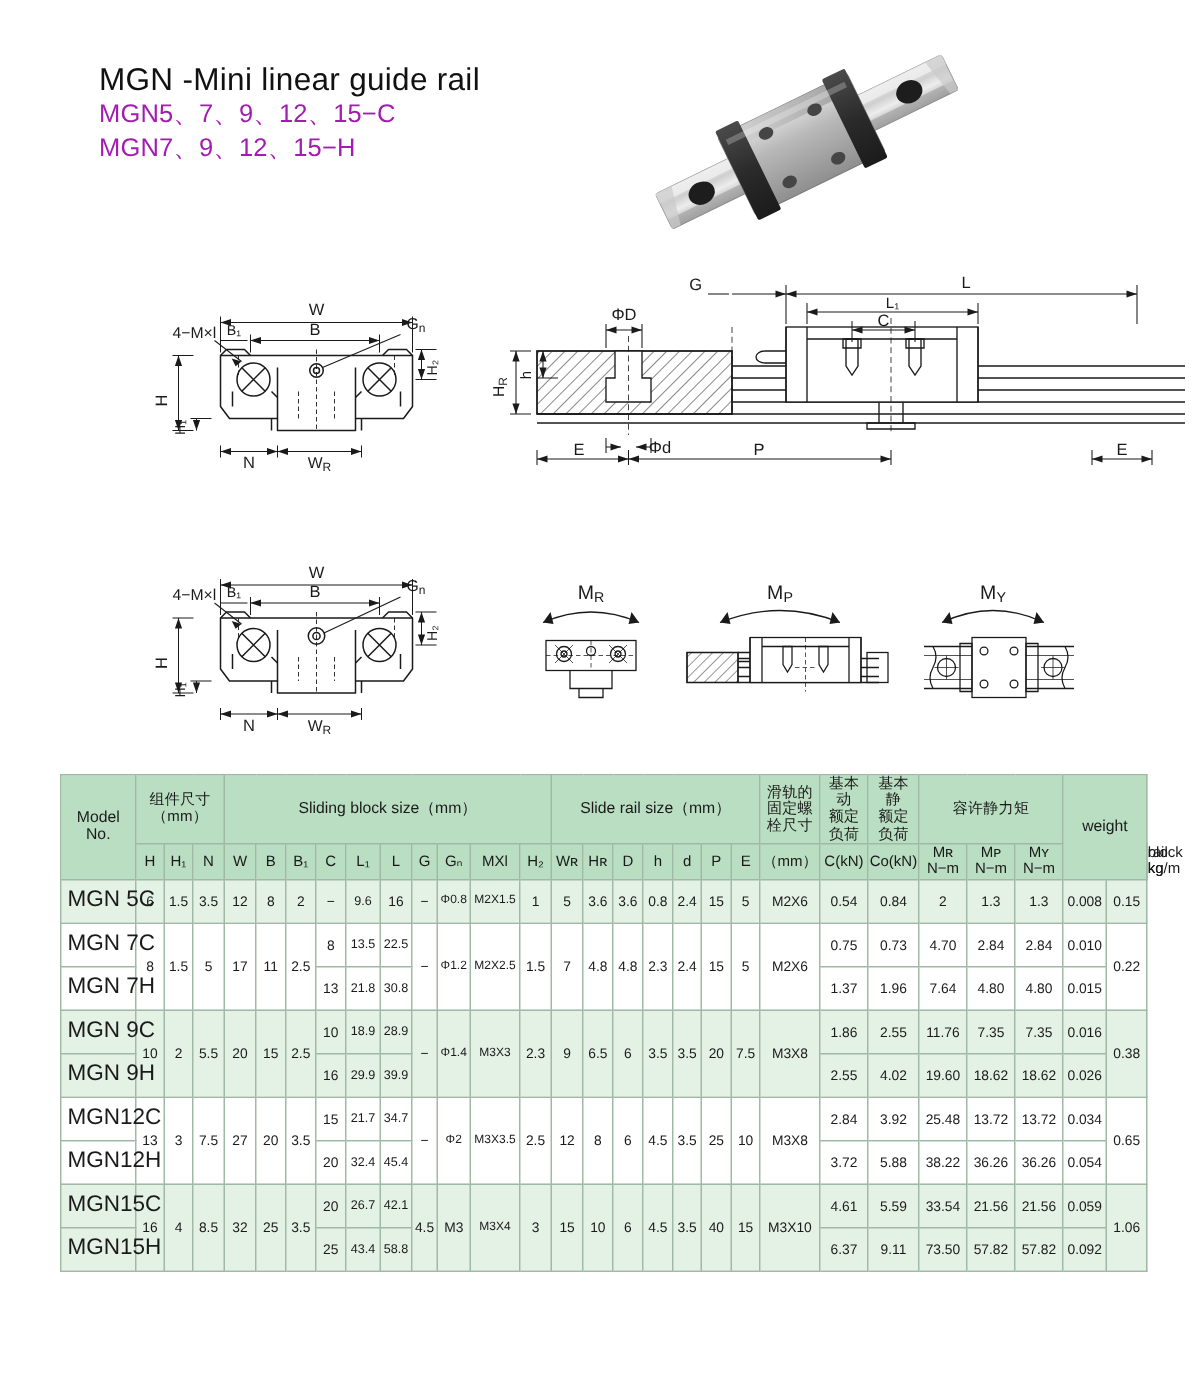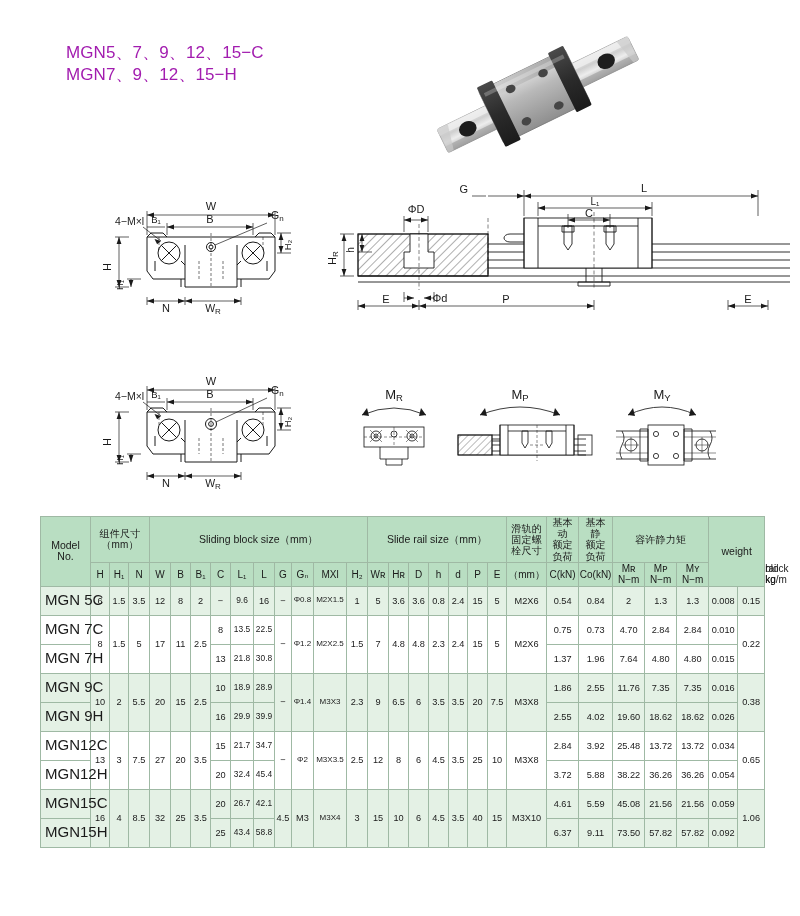--- a/index.html
+++ b/index.html
@@ -42,20 +42,21 @@
   tbody td{background:#ffffff;}
   tbody tr.shade td{background:#e4f1e5;}
   .tiny{font-size:8px;}
   .sm{font-size:8.4px;}
   .units{font-size:8.6px;line-height:1.15;}
 </style>
 </head>
 <body>
 
 <div id="title-block">
+  <div id="main-title">MGN -Mini linear guide rail</div>
   <div class="subtitle">MGN5、7、9、12、15−C</div>
   <div class="subtitle">MGN7、9、12、15−H</div>
 </div>
 
 <div id="product-photo">
 <svg width="226" height="130" viewBox="0 0 226 130">
   <defs>
     <linearGradient id="railg" x1="0" y1="0" x2="0" y2="1">
       <stop offset="0" stop-color="#f2f2f2"></stop>
           <stop offset=".35" stop-color="#cfcfcf"></stop>
@@ -700,21 +701,21 @@
       <td rowspan="2">15</td>
       <td rowspan="2">10</td>
       <td rowspan="2">6</td>
       <td rowspan="2">4.5</td>
       <td rowspan="2">3.5</td>
       <td rowspan="2">40</td>
       <td rowspan="2">15</td>
       <td rowspan="2">M3X10</td>
       <td>4.61</td>
       <td>5.59</td>
-      <td>45.08</td>
+      <td>33.54</td>
       <td>21.56</td>
       <td>21.56</td>
       <td>0.059</td>
       <td rowspan="2">1.06</td>
     </tr>
 
     <tr class="shade">
       <td class="model-cell">MGN15H</td>
       <td>25</td>
       <td class="sm">43.4</td>

